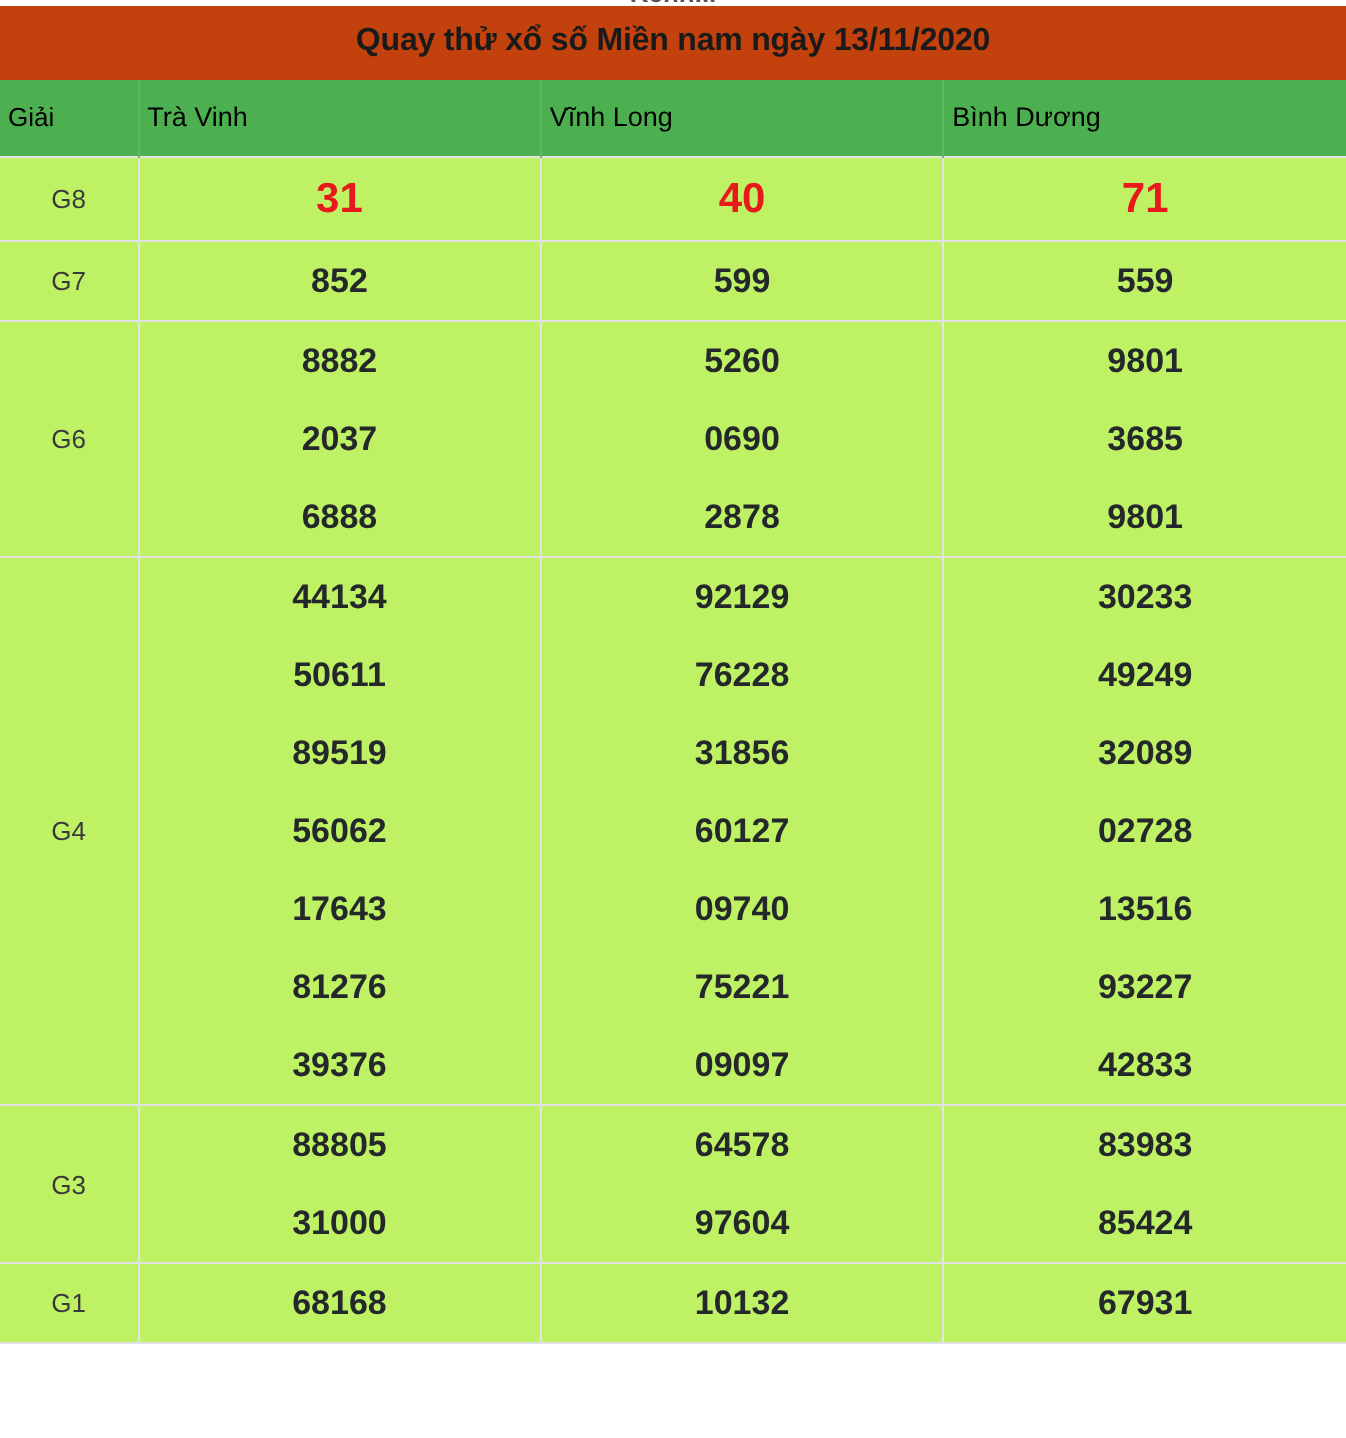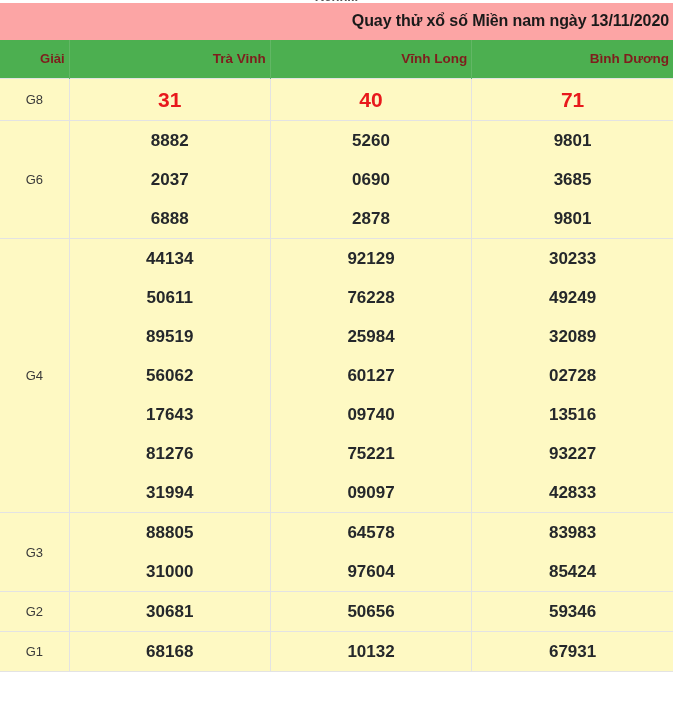--- a/index.html
+++ b/index.html
@@ -54,51 +54,51 @@
     width: 673px;
     border-collapse: collapse;
     table-layout: fixed;
   }
 
   .lottery-table col.c-prize  { width: 69px; }
   .lottery-table col.c-prov   { width: 201px; }
 
   
   .title-bar td {
-    background: #fca5a5;
-    text-align: right;
+    background: #c2410c;
+    text-align: center;
     padding: 9px 4px 10px 4px;
     font-size: 16px;
     font-weight: bold;
     color: #1a1a1a;
     letter-spacing: -0.1px;
     border: none;
   }
 
   
   .col-head th {
     background: #4caf50;
-    color: #7f1d1d;
+    color: #000000;
     font-size: 13.5px;
-    font-weight: bold;
+    font-weight: normal;
     padding: 11px 4px 12px 4px;
     border: none;
     border-right: 1px solid #62b765;
-    text-align: right;
+    text-align: left;
   }
   .col-head th:last-child { border-right: none; }
   .col-head th.prize-head { font-size: 13px; }
 
   
   .lottery-table td.cell {
     border: 1px solid #e3e3e3;
     border-left: none;
     text-align: center;
     vertical-align: middle;
-    background: #fef9c3;
+    background: #bef264;
   }
   .lottery-table td.cell:last-child { border-right: none; }
 
   td.prize-cell {
     font-size: 13px;
     font-weight: normal;
     color: #3a3a3a;
     padding: 6px 2px;
     border-left: none !important;
   }
@@ -162,20 +162,32 @@
             <span class="num-line">31</span>
           </td>
           <td class="cell num-cell red-small">
             <span class="num-line">40</span>
           </td>
           <td class="cell num-cell red-small">
             <span class="num-line">71</span>
           </td>
         </tr>
         <tr>
+          <td class="cell prize-cell">G7</td>
+          <td class="cell num-cell">
+            <span class="num-line">852</span>
+          </td>
+          <td class="cell num-cell">
+            <span class="num-line">599</span>
+          </td>
+          <td class="cell num-cell">
+            <span class="num-line">559</span>
+          </td>
+        </tr>
+        <tr>
           <td class="cell prize-cell">G6</td>
           <td class="cell num-cell">
             <span class="num-line">8882</span>
             <span class="num-line">2037</span>
             <span class="num-line">6888</span>
           </td>
           <td class="cell num-cell">
             <span class="num-line">5260</span>
             <span class="num-line">0690</span>
             <span class="num-line">2878</span>
@@ -188,26 +200,26 @@
         </tr>
         <tr>
           <td class="cell prize-cell">G4</td>
           <td class="cell num-cell">
             <span class="num-line">44134</span>
             <span class="num-line">50611</span>
             <span class="num-line">89519</span>
             <span class="num-line">56062</span>
             <span class="num-line">17643</span>
             <span class="num-line">81276</span>
-            <span class="num-line">31994</span>
+            <span class="num-line">39376</span>
           </td>
           <td class="cell num-cell">
             <span class="num-line">92129</span>
             <span class="num-line">76228</span>
-            <span class="num-line">25984</span>
+            <span class="num-line">31856</span>
             <span class="num-line">60127</span>
             <span class="num-line">09740</span>
             <span class="num-line">75221</span>
             <span class="num-line">09097</span>
           </td>
           <td class="cell num-cell">
             <span class="num-line">30233</span>
             <span class="num-line">49249</span>
             <span class="num-line">32089</span>
             <span class="num-line">02728</span>
@@ -225,32 +237,20 @@
           <td class="cell num-cell">
             <span class="num-line">64578</span>
             <span class="num-line">97604</span>
           </td>
           <td class="cell num-cell">
             <span class="num-line">83983</span>
             <span class="num-line">85424</span>
           </td>
         </tr>
         <tr>
-          <td class="cell prize-cell">G2</td>
-          <td class="cell num-cell">
-            <span class="num-line">30681</span>
-          </td>
-          <td class="cell num-cell">
-            <span class="num-line">50656</span>
-          </td>
-          <td class="cell num-cell">
-            <span class="num-line">59346</span>
-          </td>
-        </tr>
-        <tr>
           <td class="cell prize-cell">G1</td>
           <td class="cell num-cell">
             <span class="num-line">68168</span>
           </td>
           <td class="cell num-cell">
             <span class="num-line">10132</span>
           </td>
           <td class="cell num-cell">
             <span class="num-line">67931</span>
           </td>

